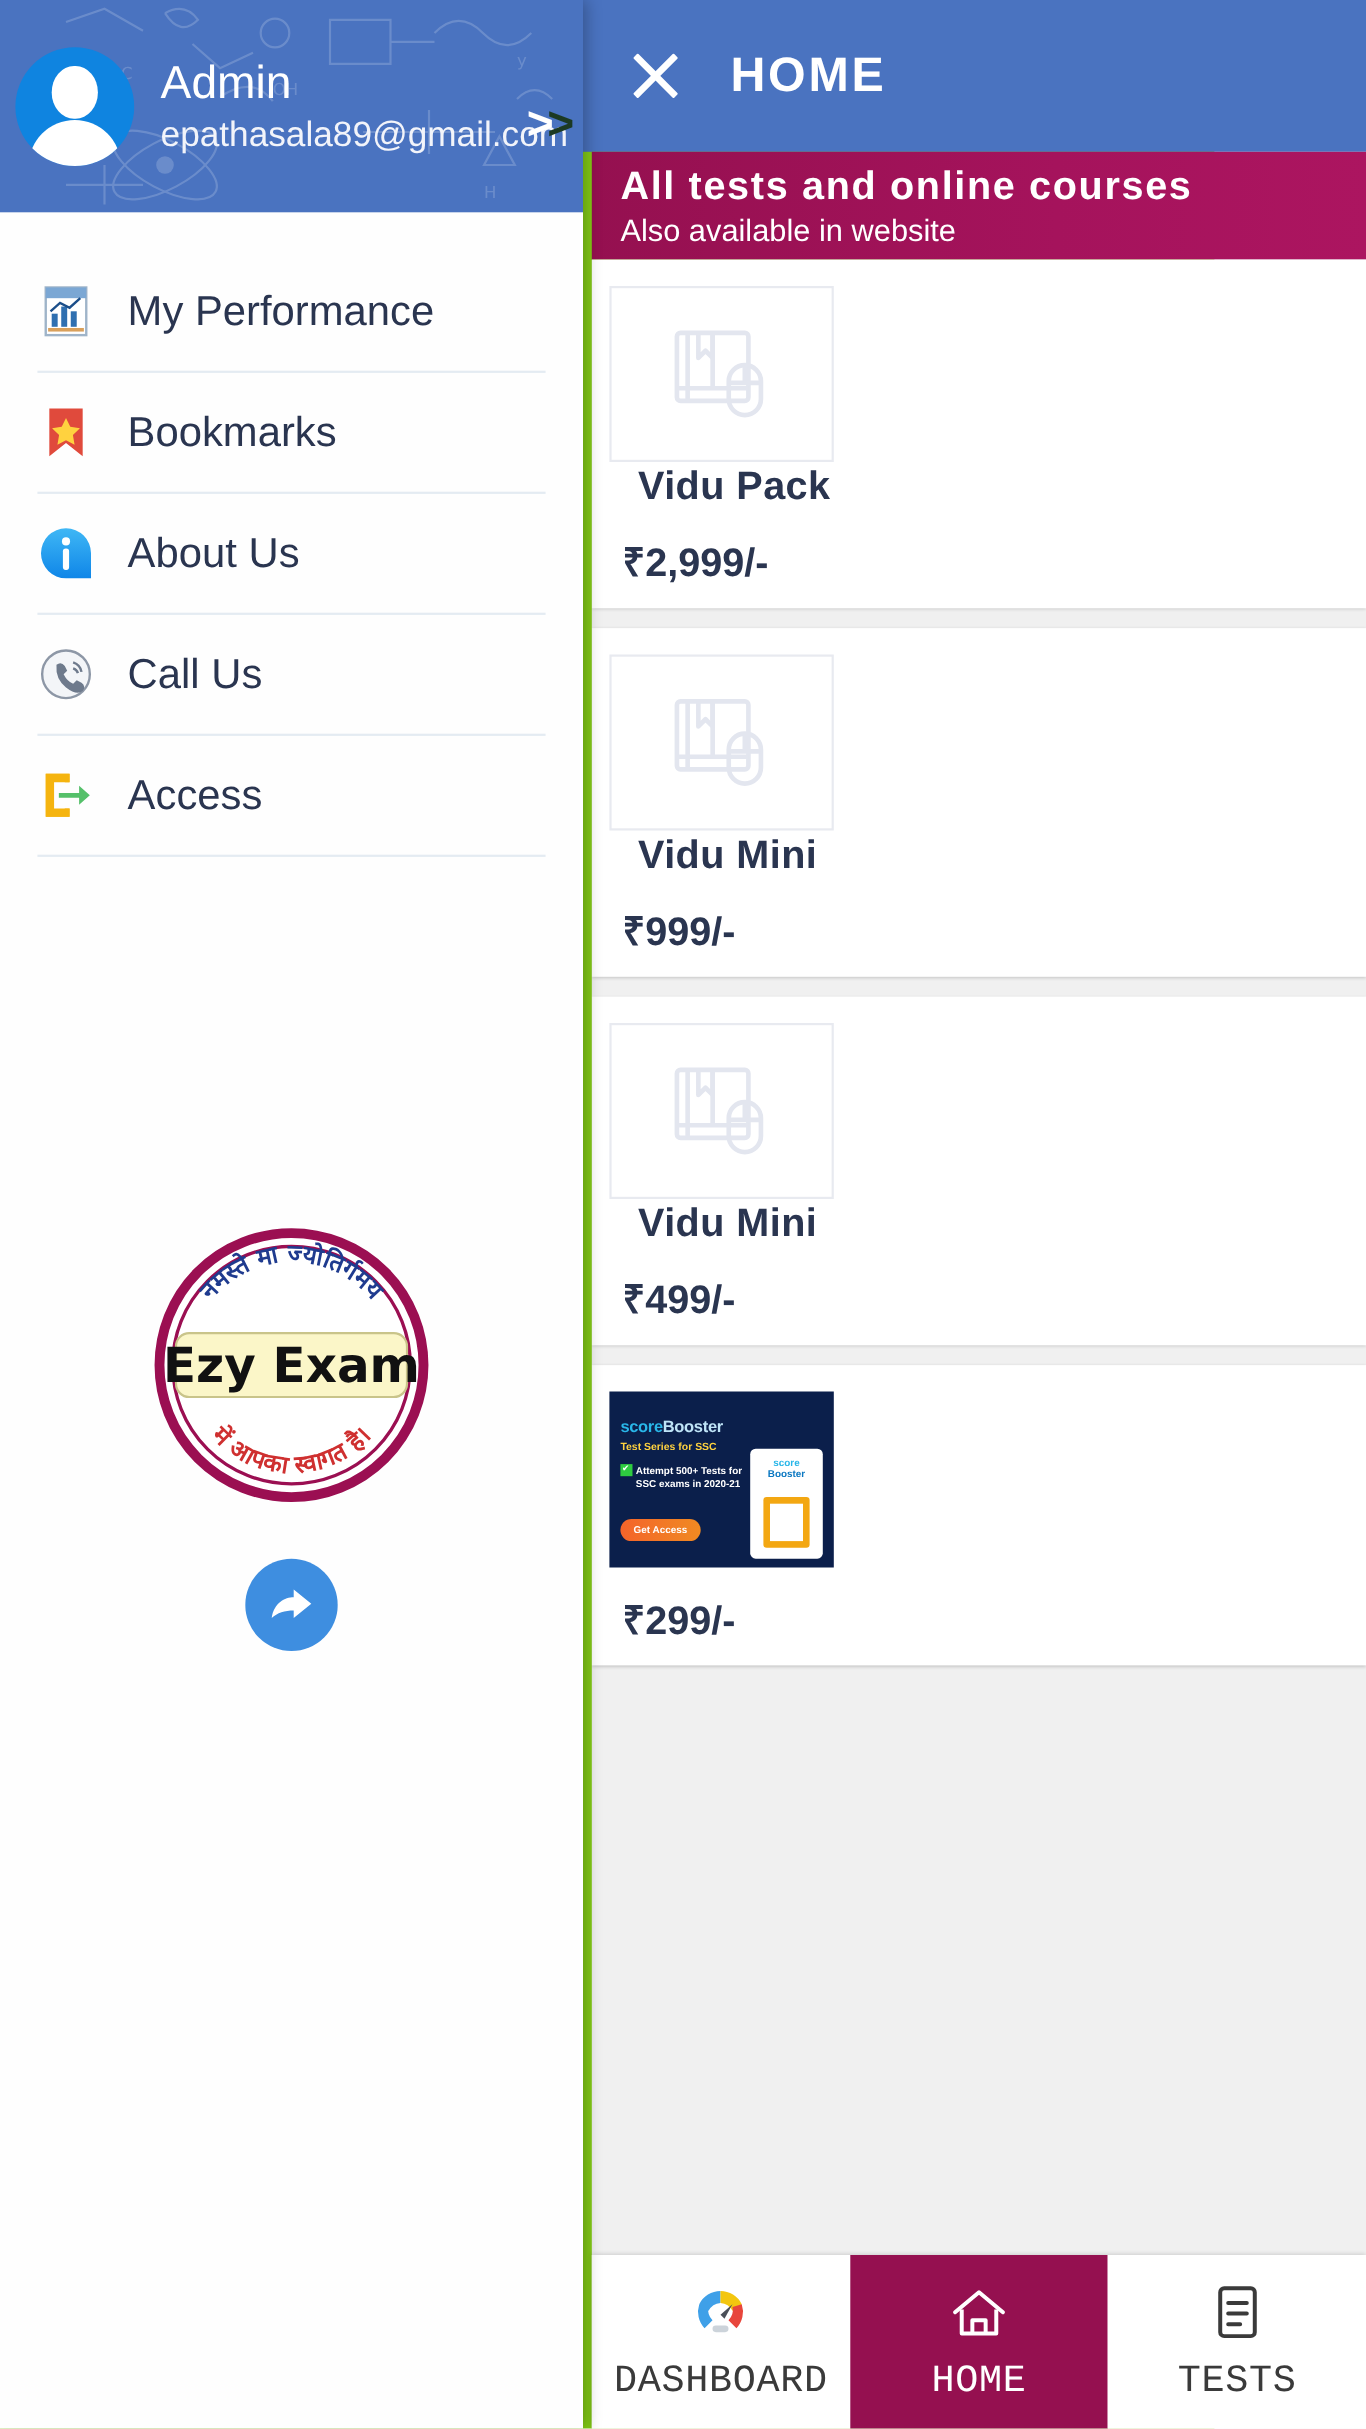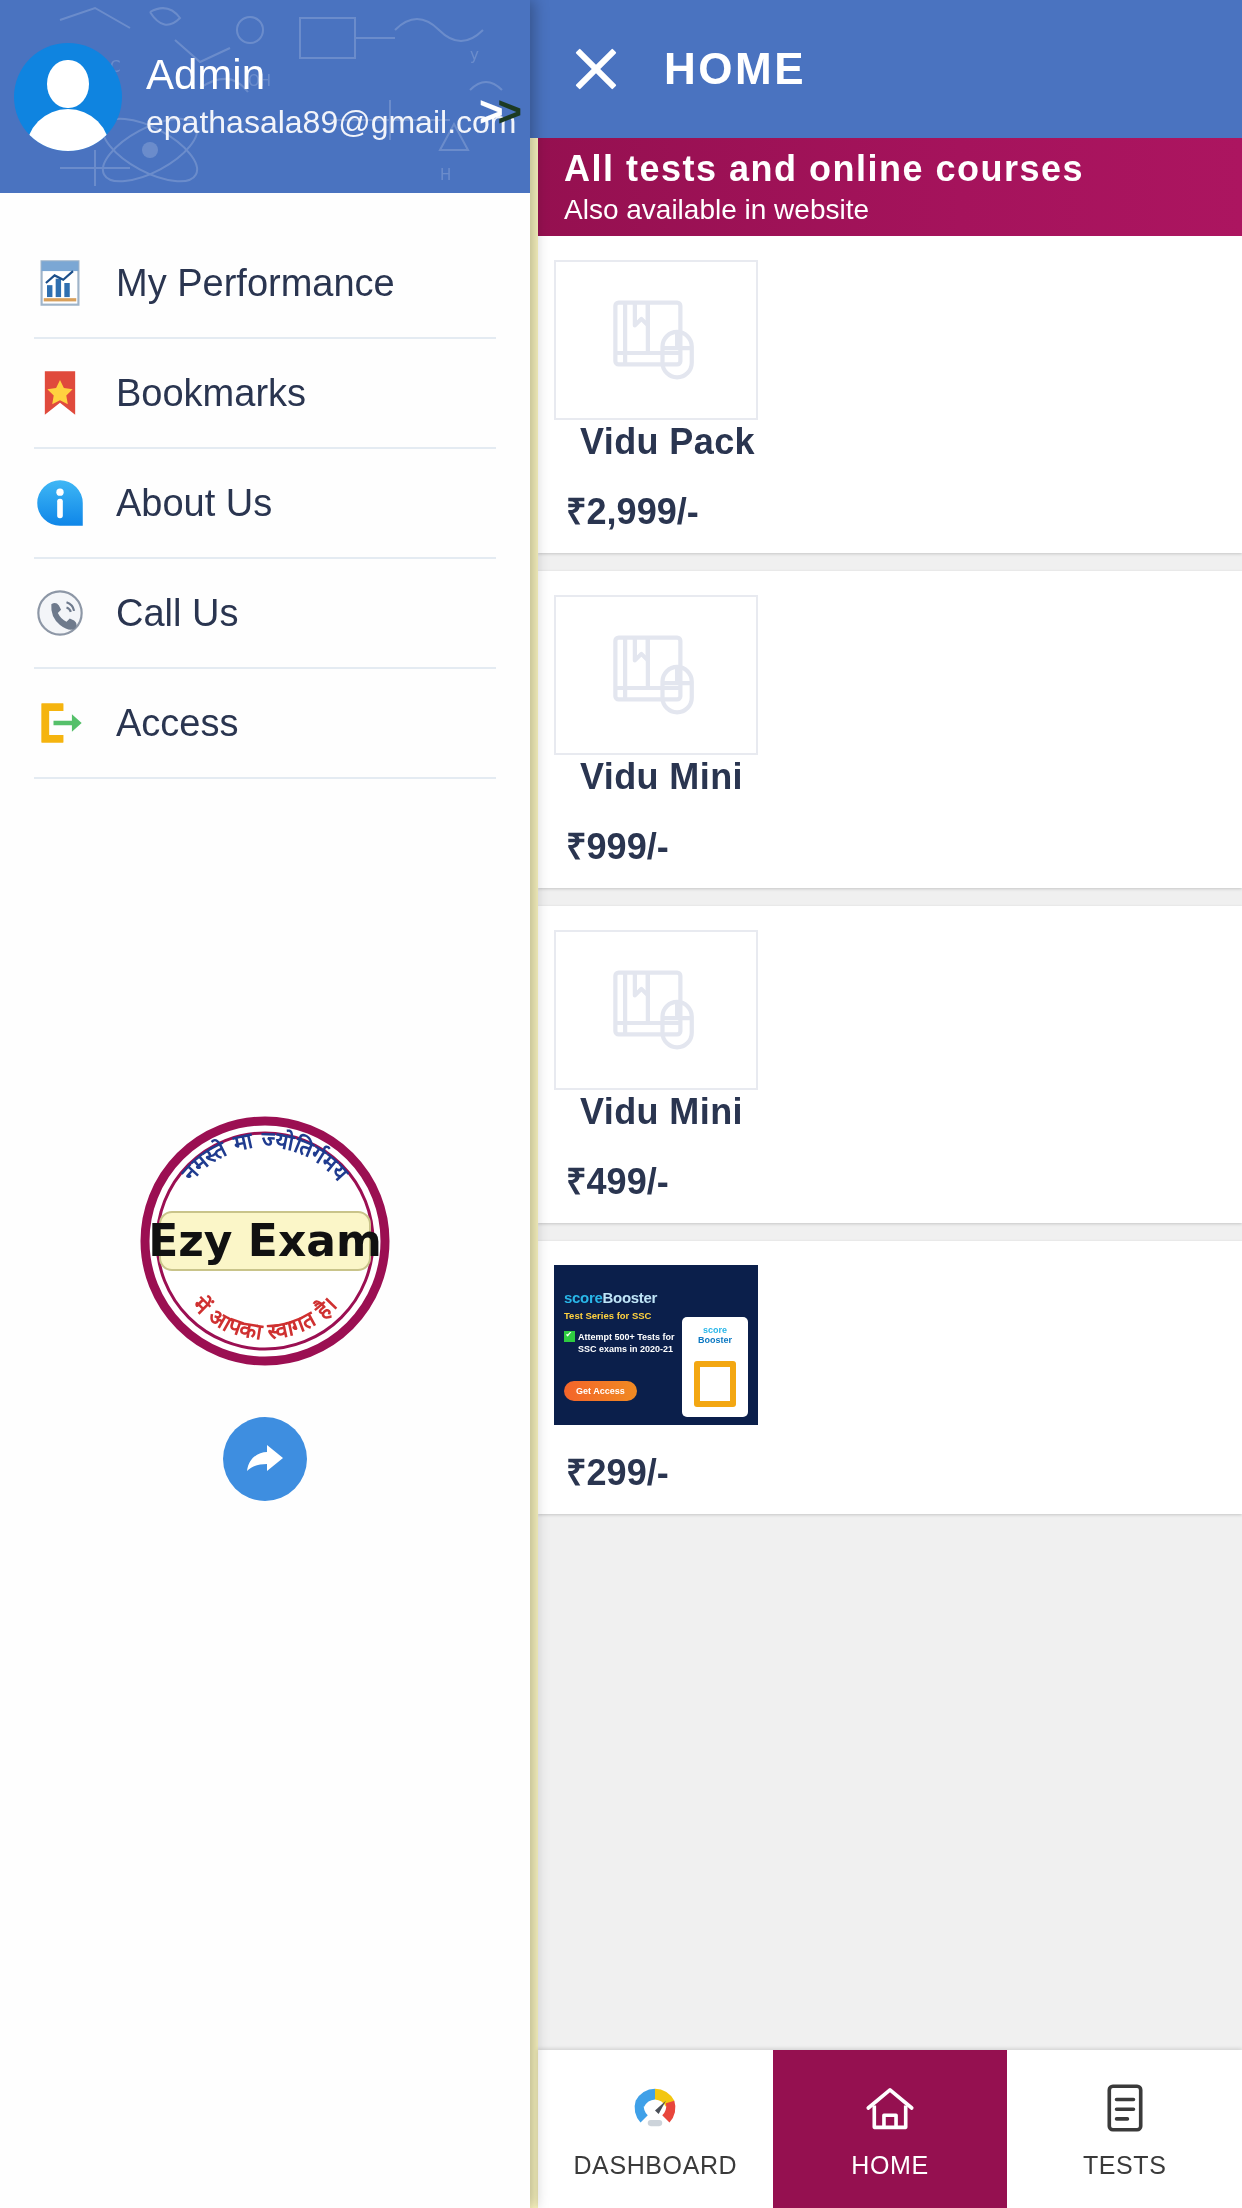--- a/index.html
+++ b/index.html
@@ -7,21 +7,21 @@
     width: 1242px; height: 2208px;
     font-family: "Liberation Sans", sans-serif;
     background: #ffffff;
     overflow: hidden;
   }
   #app { position: relative; width: 1242px; height: 2208px; overflow: hidden; background:#fff; }
 
   
   #home-screen {
     position: absolute; left: 0; top: 0; width: 1104px; height: 2208px;
-    background: #fef9c3;
+    background: #84cc16;
   }
   #home-appbar {
     position: absolute; left: 0; top: 0; width: 1242px; height: 138px;
     background: #4a73c0;
     display: flex; align-items: center; padding-left: 570px; gap: 42px;
   }
   .close-x {
     width: 52px; height: 52px; position: relative; flex: 0 0 auto;
   }
   .close-x::before, .close-x::after {
@@ -87,21 +87,21 @@
   #bottom-nav {
     position: absolute; left: 538px; bottom: 0; width: 704px; height: 158px;
     display: flex; background: #ffffff; box-shadow: 0 -1px 4px rgba(0,0,0,.15);
   }
   .nav-item {
     flex: 1 1 0; display: flex; flex-direction: column;
     align-items: center; justify-content: center; gap: 14px;
     background:#fff; color:#3a3a3a;
   }
   .nav-item.active { background:#951050; color:#fff; }
-  .nav-label { font-size: 25px; letter-spacing: .6px; white-space:nowrap; }
+  .nav-label { font-size: 35px; letter-spacing: .6px; white-space:nowrap;font-family:Liberation Mono, monospace; }
   .nav-ico { width: 58px; height: 58px; display:block; }
 
   
   #drawer {
     position: absolute; left: 0; top: 0; width: 530px; height: 2208px;
     background: #fefefe; box-shadow: 4px 0 14px rgba(0,0,0,.28); z-index: 20;
     display:flex; flex-direction:column;
   }
   #drawer-header {
     position: relative; height: 193px; flex: 0 0 auto;

